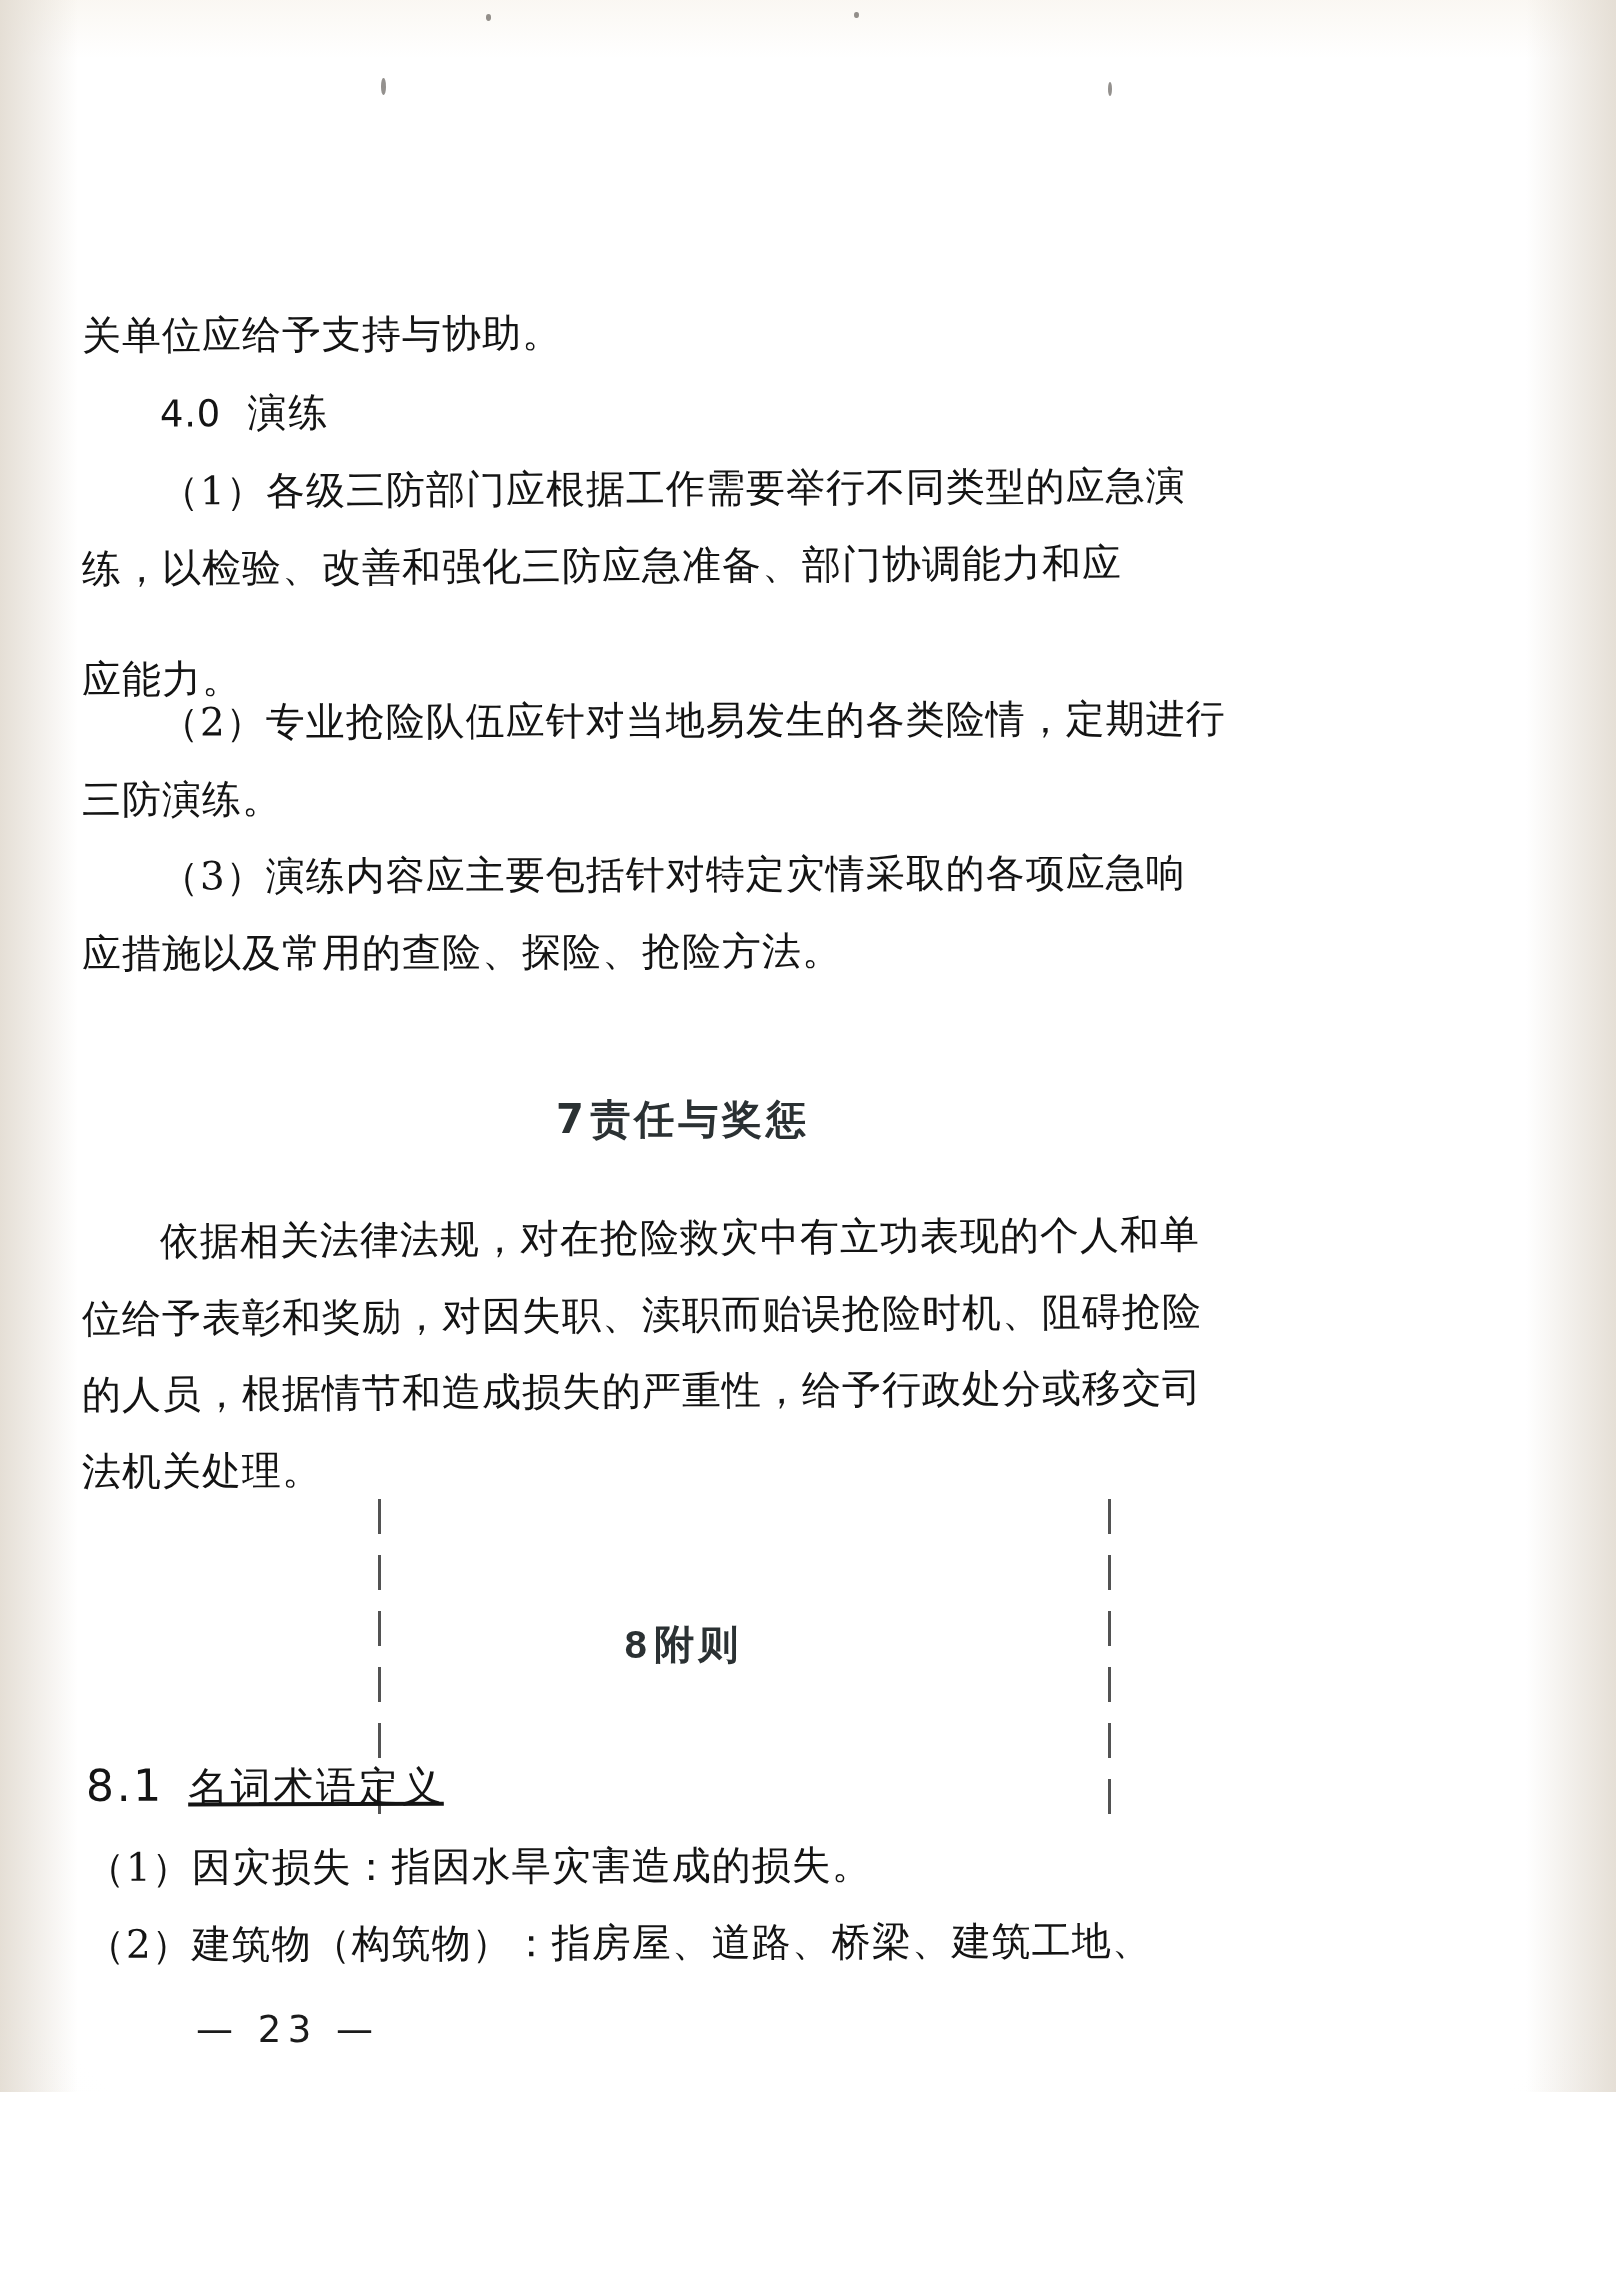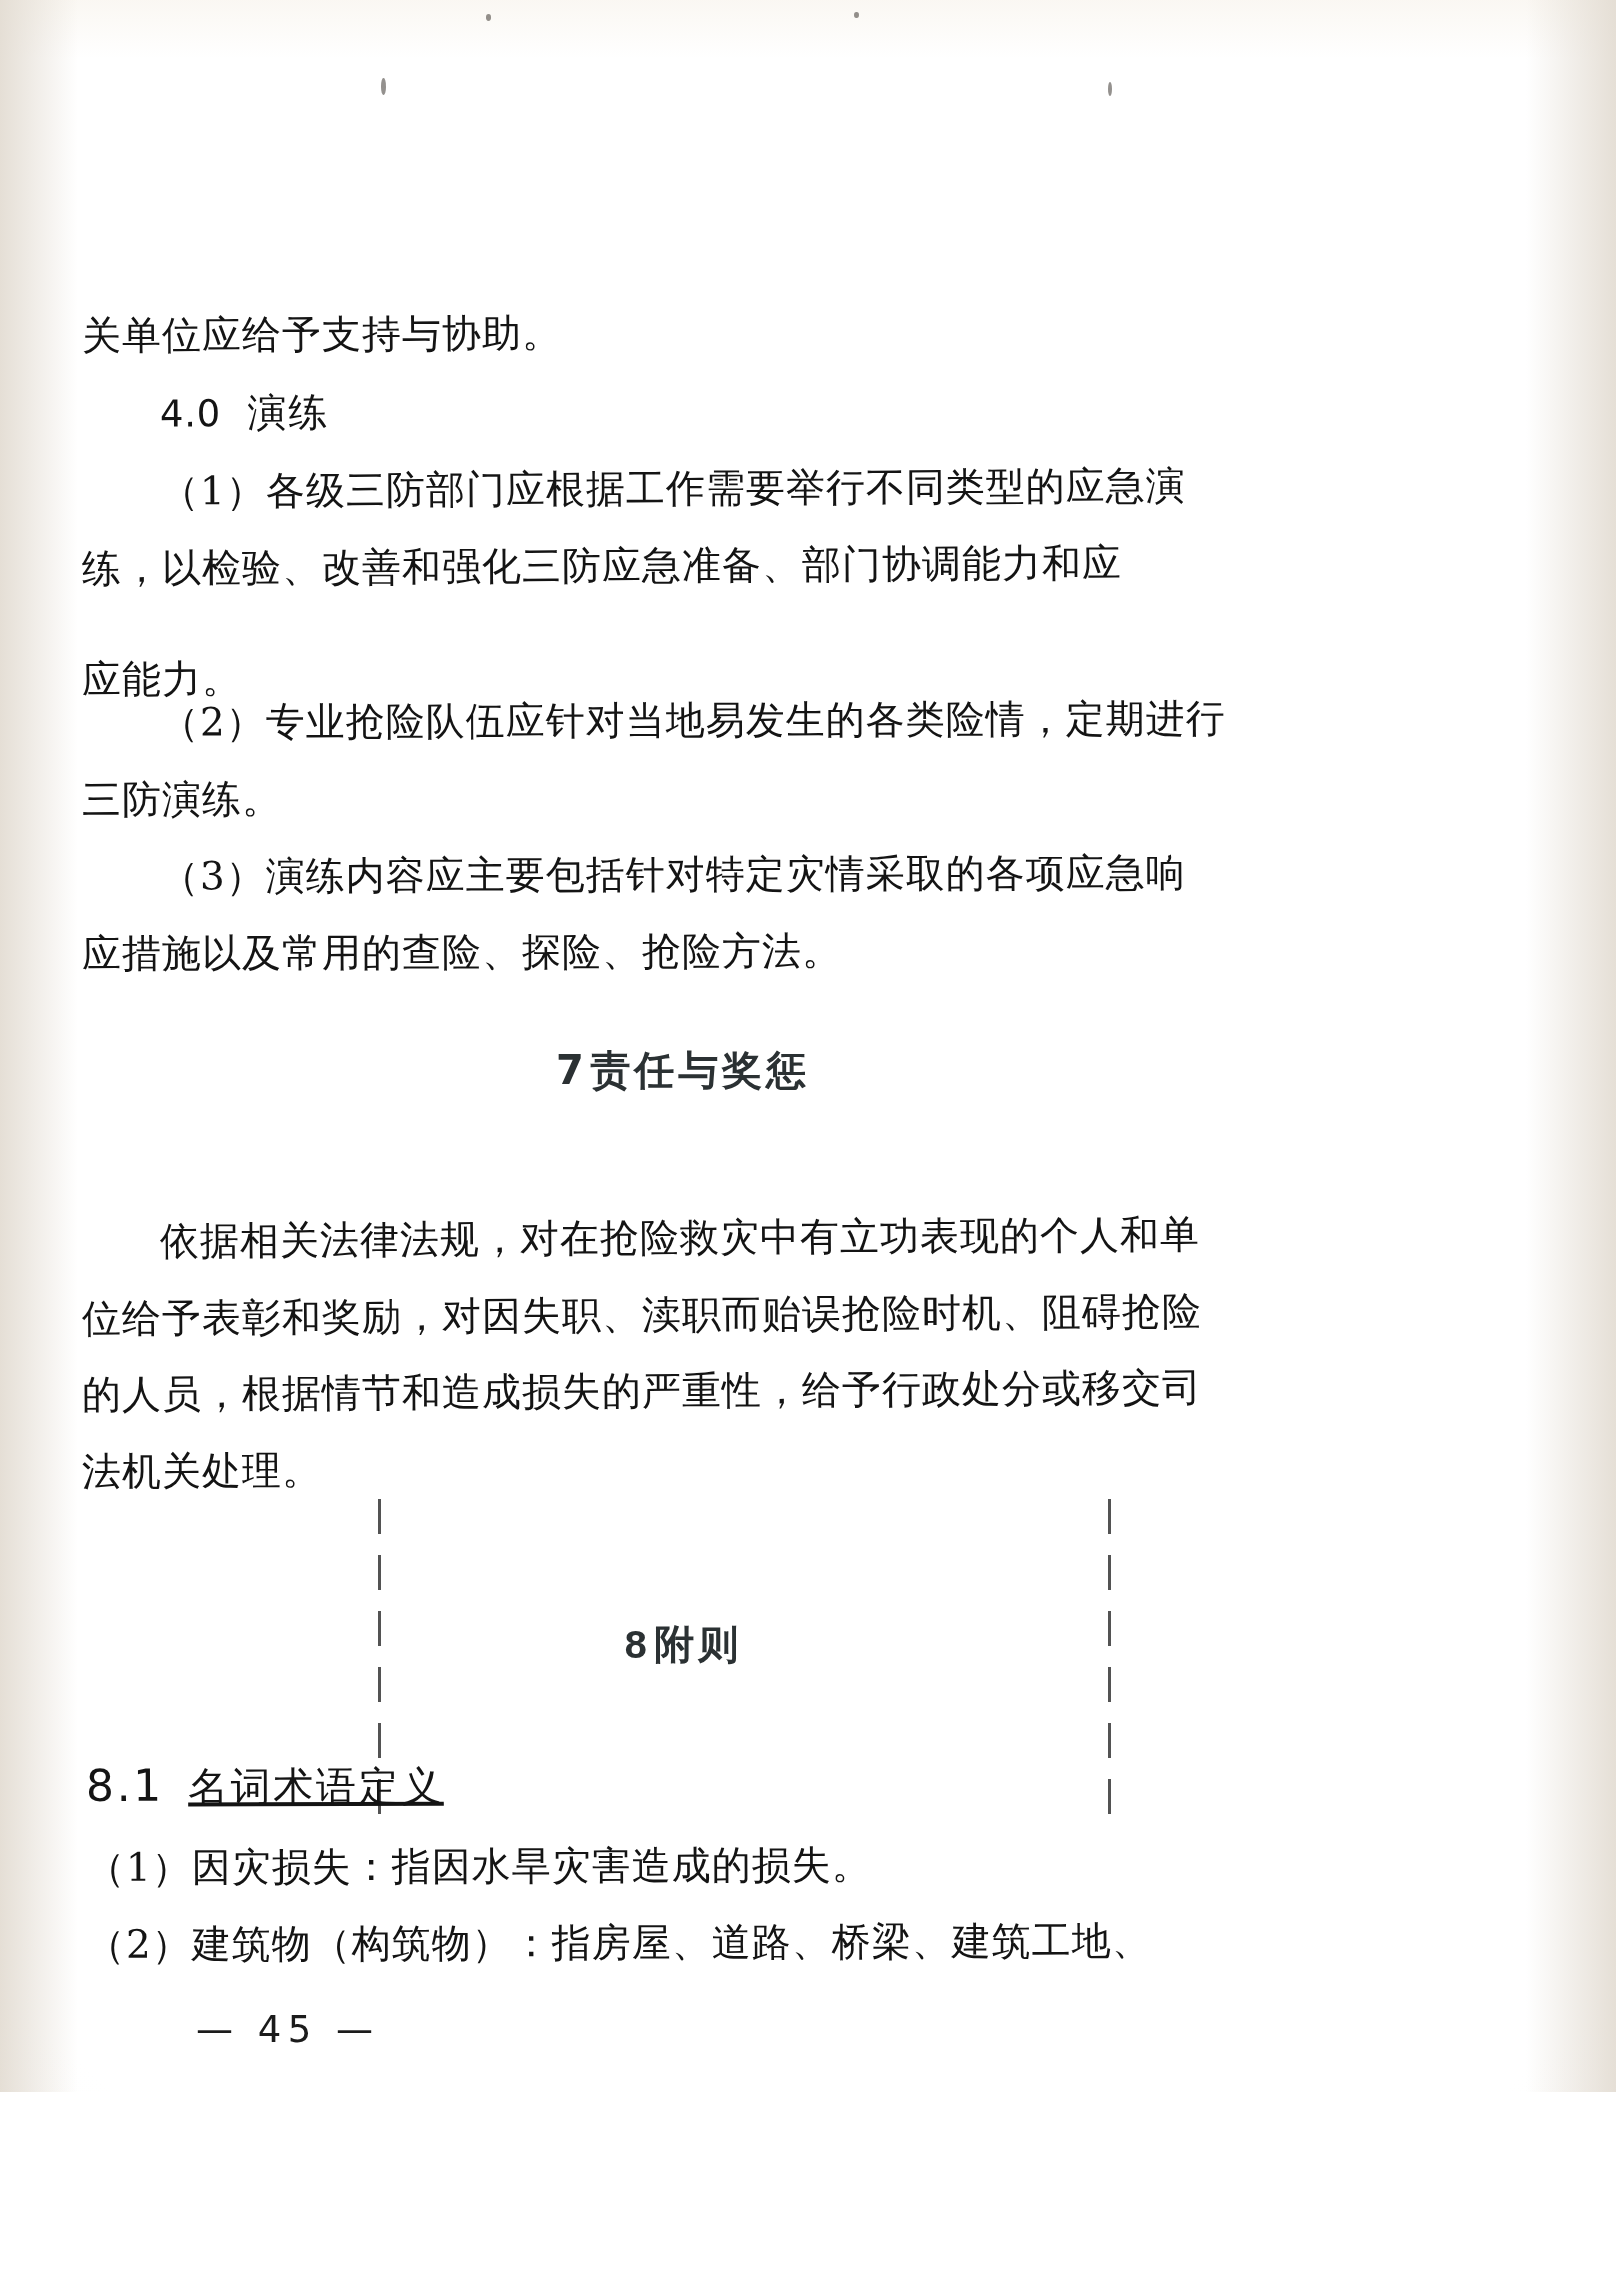--- a/index.html
+++ b/index.html
@@ -177,21 +177,21 @@
     <div class="abs skew-a body-indent body-line" style="left:-72px; top:453px;">（1）各级三防部门应根据工作需要举行不同类型的应急演</div>
     <div class="abs skew-a body-line" style="left:-72px; top:530px;">练，以检验、改善和强化三防应急准备、部门协调能力和应</div>
     <div class="abs skew-a body-line" style="left:-72px; top:641px;">应能力。</div>
 
     <div class="abs skew-b body-indent body-line" style="left:-72px; top:684px;">（2）专业抢险队伍应针对当地易发生的各类险情，定期进行</div>
     <div class="abs skew-b body-line" style="left:-72px; top:761px;">三防演练。</div>
 
     <div class="abs skew-b body-indent body-line" style="left:-72px; top:838px;">（3）演练内容应主要包括针对特定灾情采取的各项应急响</div>
     <div class="abs skew-b body-line" style="left:-72px; top:915px;">应措施以及常用的查险、探险、抢险方法。</div>
 
-    <div class="abs section-heading" style="left:-72px; top:1043px;text-align:center;">
+    <div class="abs section-heading" style="left:-72px; top:1092px;text-align:center;">
       <span class="num">7</span><span>责任与奖惩</span>
     </div>
 
     <div class="abs skew-c body-indent body-line" style="left:-72px; top:1203px;">依据相关法律法规，对在抢险救灾中有立功表现的个人和单</div>
     <div class="abs skew-c body-line" style="left:-72px; top:1280px;">位给予表彰和奖励，对因失职、渎职而贻误抢险时机、阻碍抢险</div>
     <div class="abs skew-c body-line" style="left:-72px; top:1356px;">的人员，根据情节和造成损失的严重性，给予行政处分或移交司</div>
     <div class="abs skew-c body-line" style="left:-72px; top:1433px;">法机关处理。</div>
 
     <div class="abs section-heading" style="left:-72px; top:1617px;font-family:Liberation Mono, monospace;">
       <span class="num">8</span><span>附则</span>
@@ -200,16 +200,16 @@
     <div class="abs skew-b term-head" style="left:-68px; top:1747px;">
       <span class="numlabel">8.1</span>
       <span style="margin-left:9px;text-decoration:underline;">名词术语定义</span>
     </div>
 
     <div class="abs skew-b body-line" style="left:-68px; top:1829px;">（1）因灾损失：指因水旱灾害造成的损失。</div>
     <div class="abs skew-b body-line" style="left:-68px; top:1906px;">（2）建筑物（构筑物）：指房屋、道路、桥梁、建筑工地、</div>
 
   </div>
 
-  <div class="folio">— 45 —</div>
+  <div class="folio">— 23 —</div>
 
 </div>
 
 
 </body></html>

